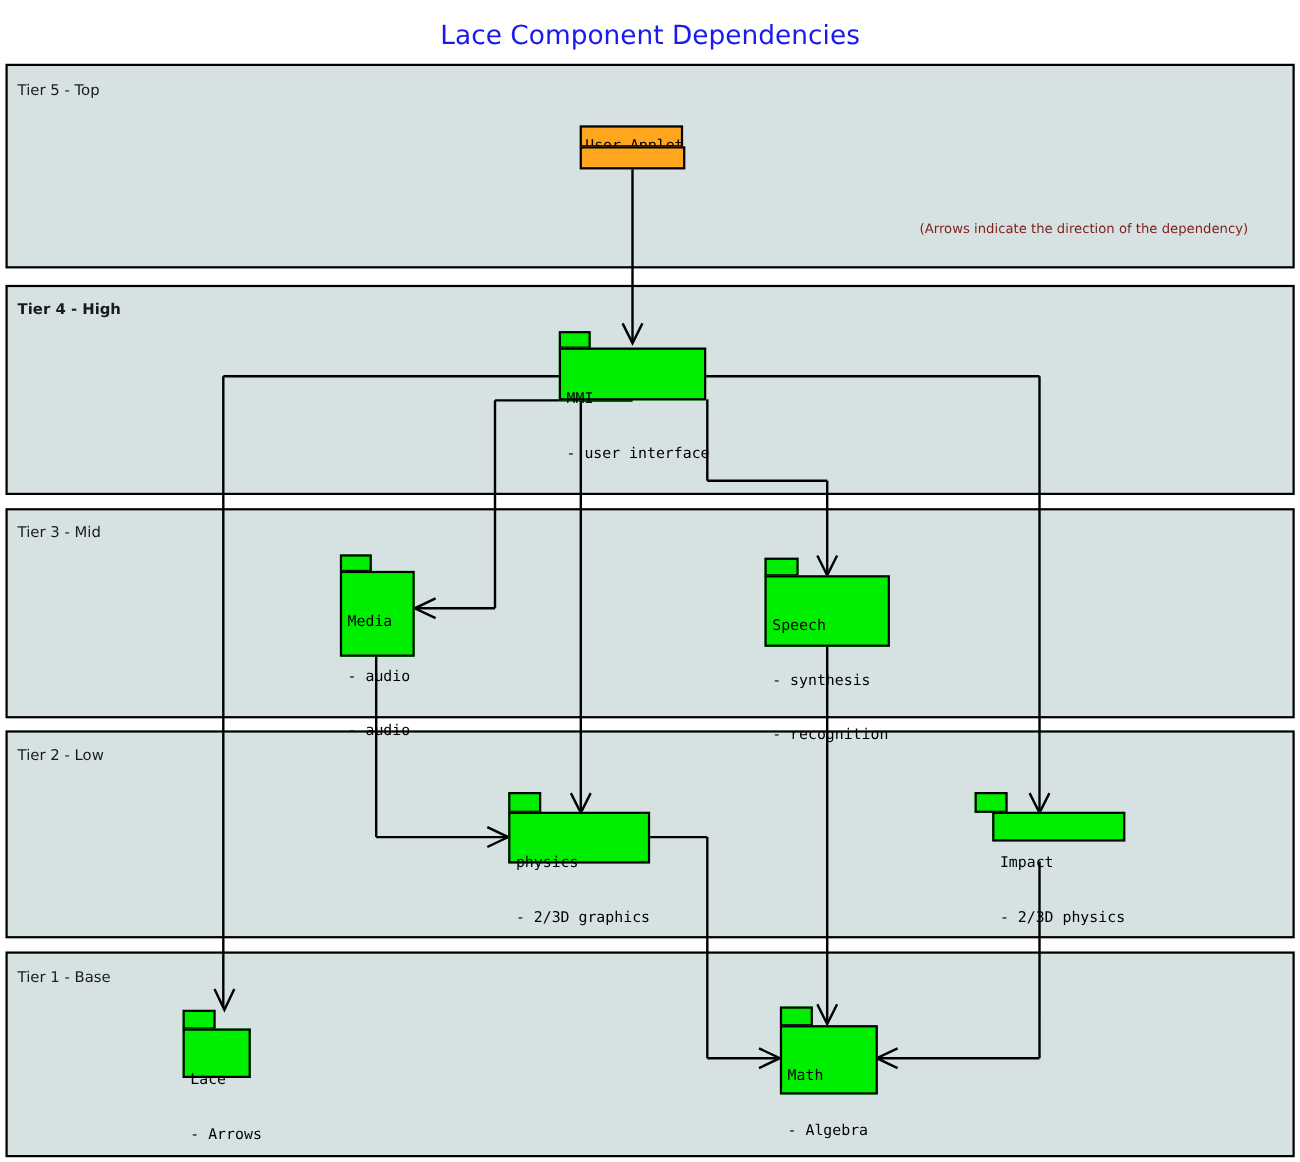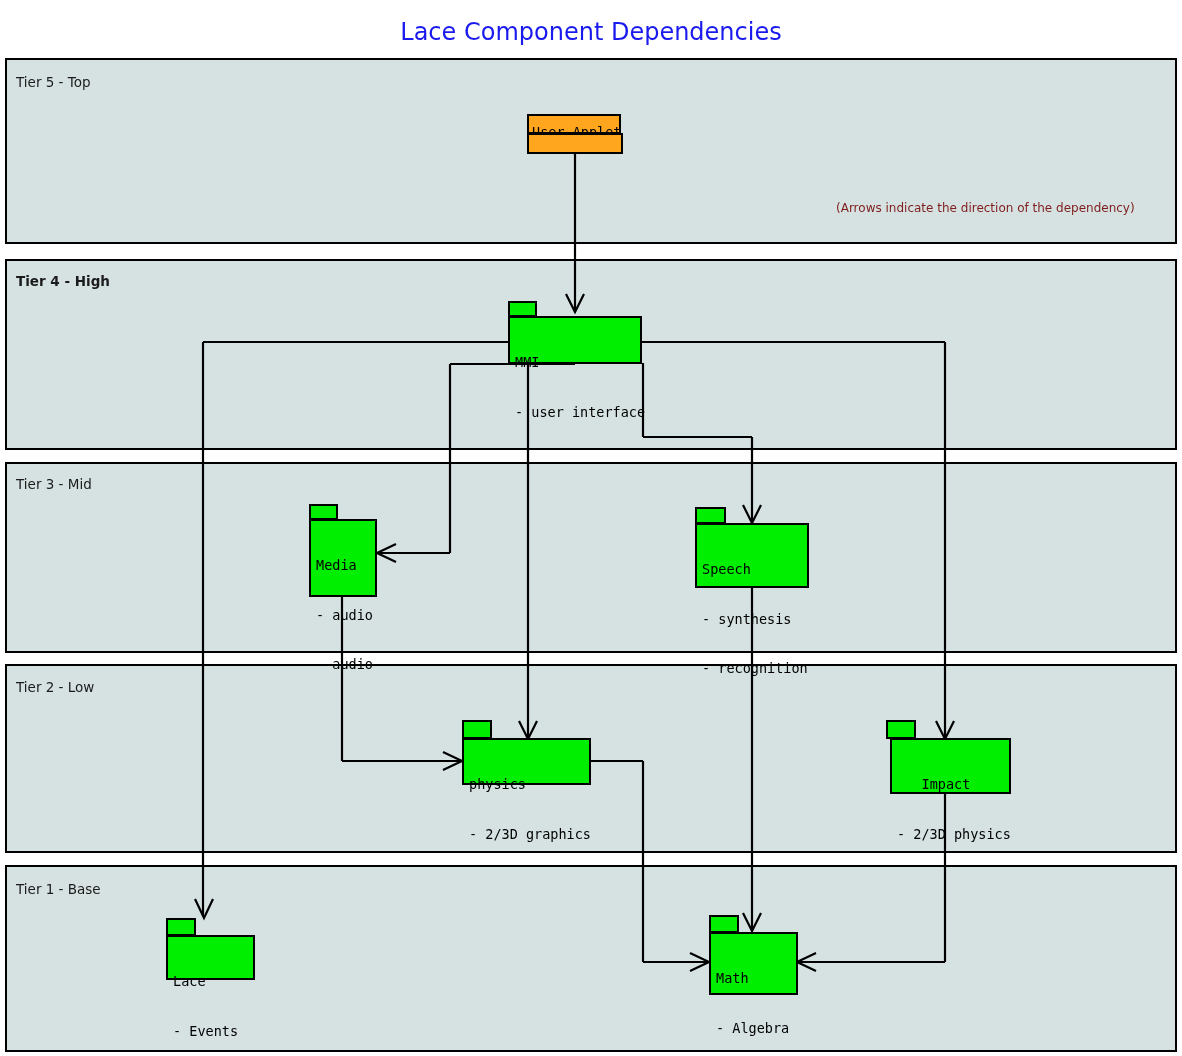--- a/index.html
+++ b/index.html
@@ -127,31 +127,31 @@
   <div class="pkg green" style="left:462px;top:720px;">
     <div class="tab" style="width:30px;height:19px;"></div>
     <div class="body" style="left:0;top:18px;width:129px;height:47px;">
       <div>physics</div>
       <div>- 2/3D graphics</div>
     </div>
   </div>
 
   <div class="pkg green" style="left:886px;top:720px;">
     <div class="tab" style="width:30px;height:19px;"></div>
-    <div class="body" style="left:4px;top:18px;width:121px;height:56px;text-align:center;">
+    <div class="body" style="left:16px;top:18px;width:121px;height:27px;">
       <div>Impact</div>
       <div>- 2/3D physics</div>
     </div>
   </div>
 
   <div class="pkg green" style="left:166px;top:918px;">
     <div class="tab" style="width:30px;height:18px;"></div>
-    <div class="body" style="left:0;top:17px;width:89px;height:45px;">
+    <div class="body" style="left:0;top:17px;width:62px;height:45px;">
       <div>Lace</div>
-      <div>- Events</div>
+      <div>- Arrows</div>
     </div>
   </div>
 
   <div class="pkg green" style="left:709px;top:915px;">
     <div class="tab" style="width:30px;height:18px;"></div>
     <div class="body" style="left:0;top:17px;width:89px;height:63px;">
       <div>Math</div>
       <div>- Algebra</div>
       
     </div>

